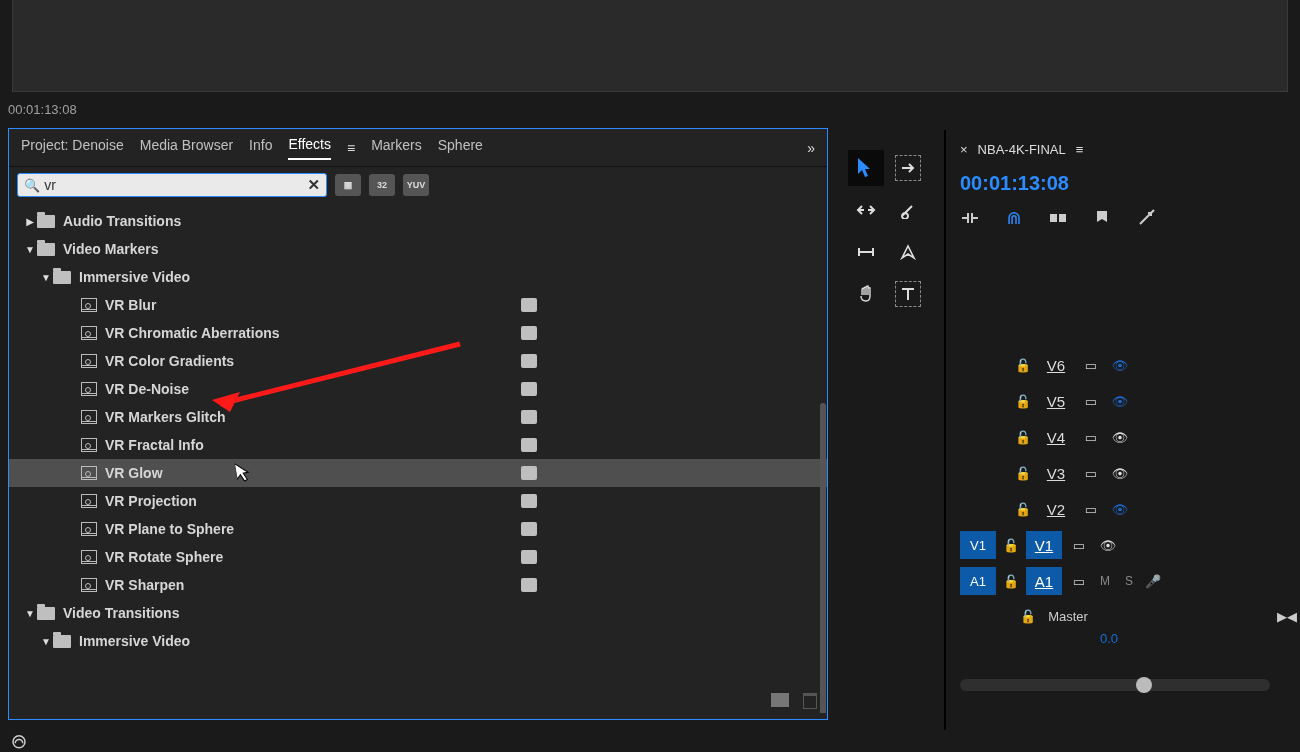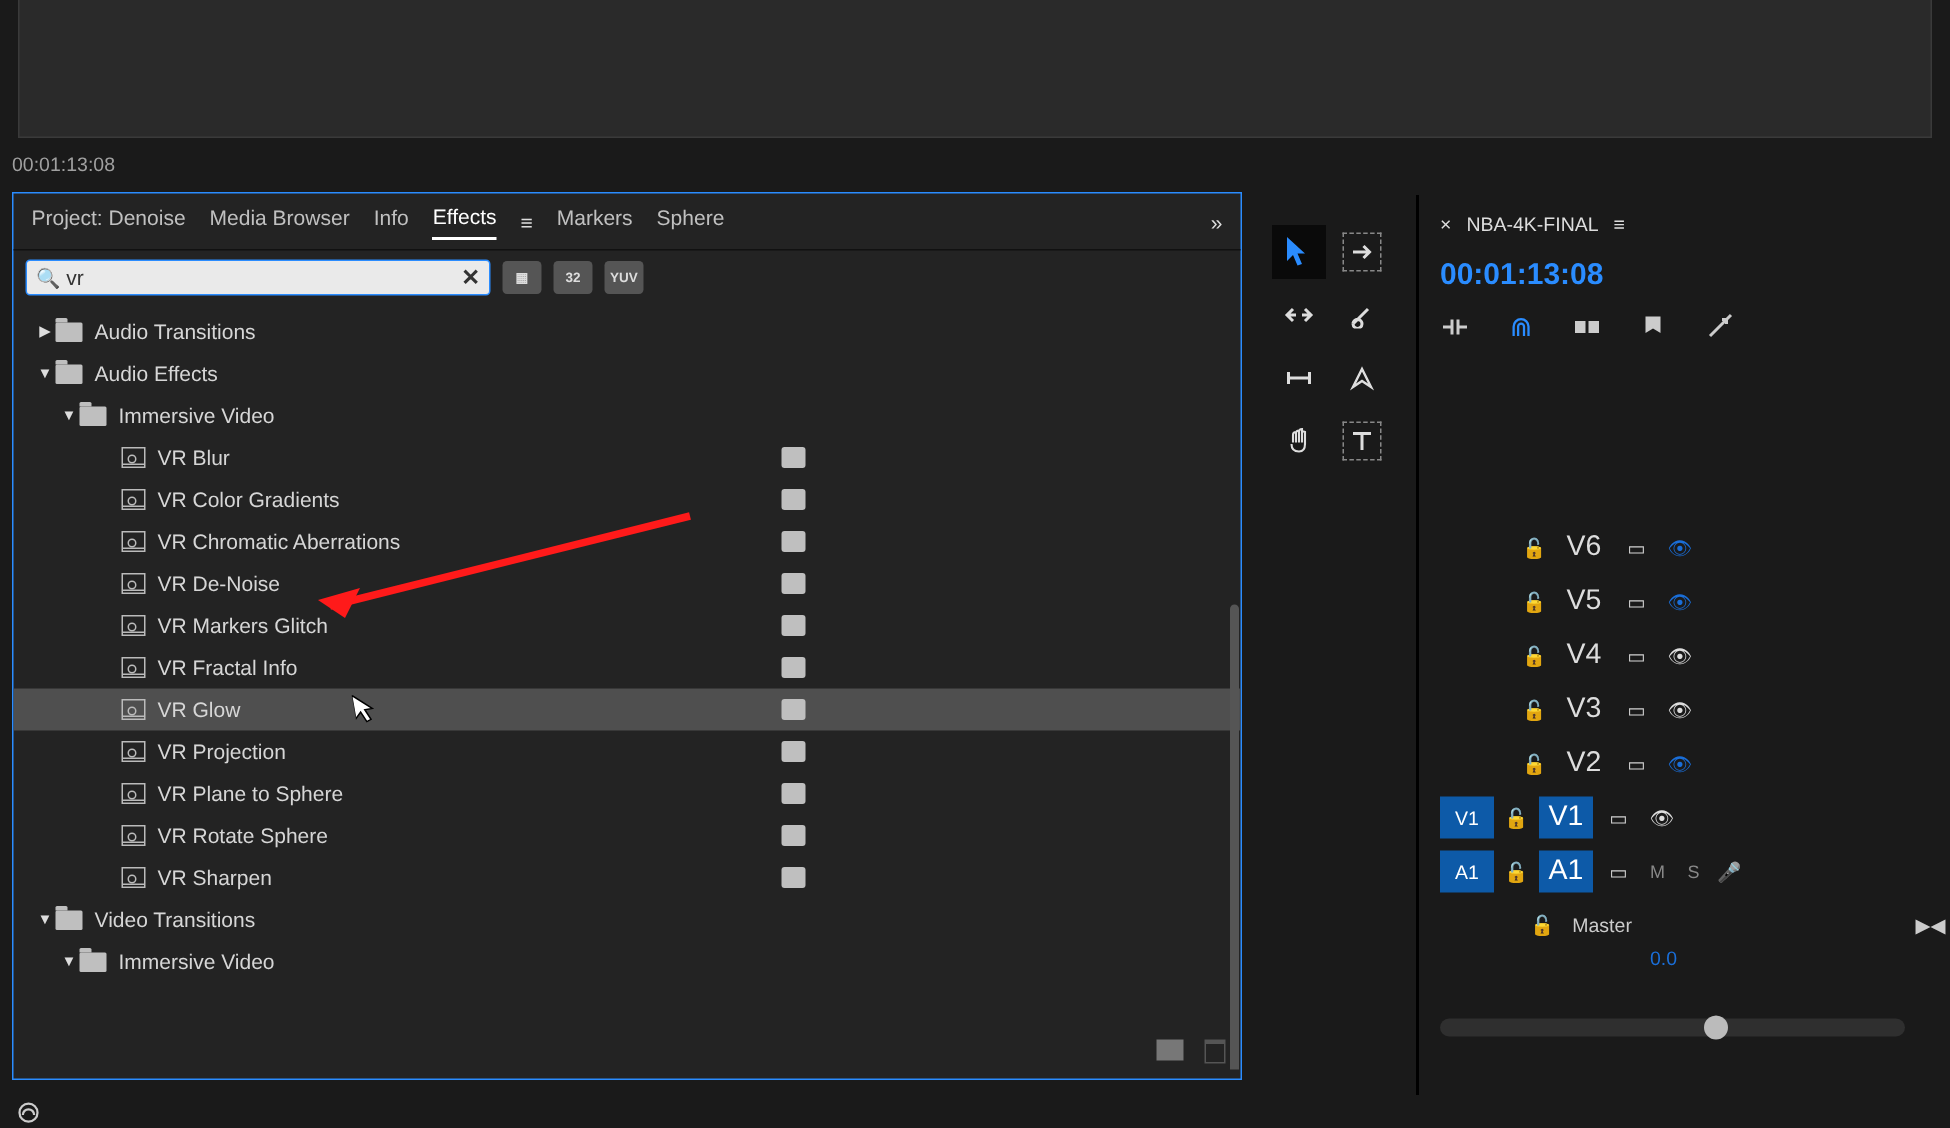--- a/index.html
+++ b/index.html
@@ -122,21 +122,21 @@
     margin-right:8px;
     position:relative;
   }
   .preset-icon::after{
     content:""; position:absolute;
     left:3px; top:4px;
     width:4px; height:4px;
     border:1px solid #bbb;
     border-radius:50%;
   }
-  .row-label { flex:0 0 auto; }
+  .row-label { flex:0 0 auto;font-weight:bold; }
   .row-gap { flex:1; }
   .gpu-badge {
     width:16px; height:14px;
     background:#bfbfbf;
     border-radius:2px;
     margin-right: 280px;
   }
   .tree-footer {
     position:absolute;
     bottom:4px; right:10px;
@@ -236,21 +236,21 @@
   .track .src-btn {
     width:36px; height:28px;
     display:flex; align-items:center; justify-content:center;
     font-size:13px; color:#fff;
   }
   .track .blue { background:#0d5aa8;text-align:right; }
   .track .lock { width:18px; color:#ccc; text-align:center;}
   .track .tgt {
     width:36px; height:28px;
     display:flex; align-items:center; justify-content:center;
-    font-size:19px; color:#ddd;
+    font-size:15px; color:#ddd;text-decoration:underline;
   }
   .track .sync {
     width:22px; color:#ccc; text-align:center;
   }
   .track .vis { width:24px; text-align:center; color:#ddd;}
   .track .vis.off { color:#1a6ed8;}
   .track .mute, .track .solo { width:18px; text-align:center; color:#888; font-size:12px;}
   .track .mic { width:18px; text-align:center; color:#666;}
   .master-row {
     display:flex; align-items:center;
@@ -329,48 +329,48 @@
       <span class="indent0"></span>
         <span class="twisty">▶</span>
       <span class="folder-icon"></span>
       <span class="row-label">Audio Transitions</span>
     </div>
 
     <div class="tree-row">
       <span class="indent0"></span>
         <span class="twisty">▼</span>
       <span class="folder-icon"></span>
-      <span class="row-label">Audio Effects</span>
+      <span class="row-label">Video Markers</span>
     </div>
 
     <div class="tree-row">
       <span class="indent1"></span>
         <span class="twisty">▼</span>
       <span class="folder-icon"></span>
       <span class="row-label">Immersive Video</span>
     </div>
 
     <div class="tree-row">
         <span class="indent3"></span>
         <span class="preset-icon"></span>
         <span class="row-label">VR Blur</span>
         <span class="row-gap"></span>
         <span class="gpu-badge"></span>
       </div>
     <div class="tree-row">
         <span class="indent3"></span>
         <span class="preset-icon"></span>
+        <span class="row-label">VR Chromatic Aberrations</span>
+        <span class="row-gap"></span>
+        <span class="gpu-badge"></span>
+      </div>
+    <div class="tree-row">
+        <span class="indent3"></span>
+        <span class="preset-icon"></span>
         <span class="row-label">VR Color Gradients</span>
-        <span class="row-gap"></span>
-        <span class="gpu-badge"></span>
-      </div>
-    <div class="tree-row">
-        <span class="indent3"></span>
-        <span class="preset-icon"></span>
-        <span class="row-label">VR Chromatic Aberrations</span>
         <span class="row-gap"></span>
         <span class="gpu-badge"></span>
       </div>
     <div class="tree-row">
         <span class="indent3"></span>
         <span class="preset-icon"></span>
         <span class="row-label">VR De-Noise</span>
         <span class="row-gap"></span>
         <span class="gpu-badge"></span>
       </div>

